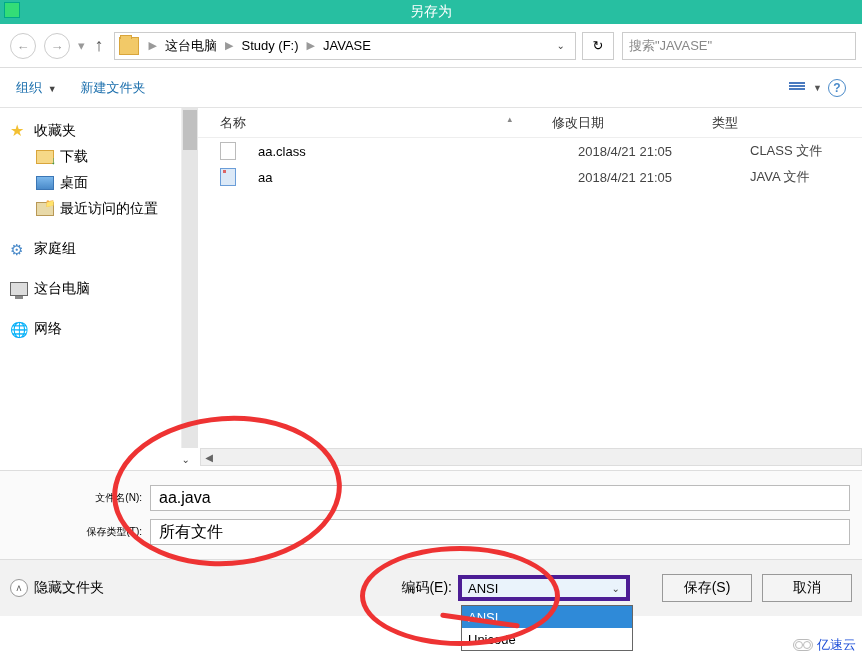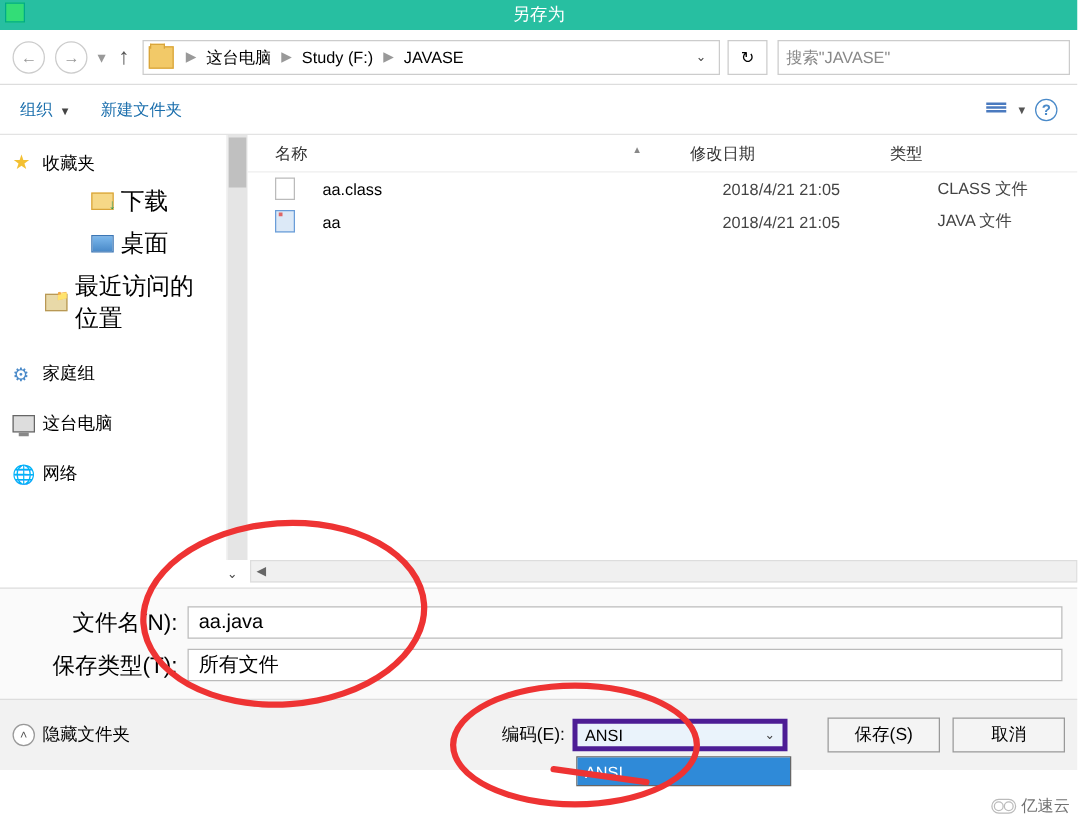--- a/index.html
+++ b/index.html
@@ -25,21 +25,21 @@
 .view-icon { width:18px; height:14px; display:inline-block; }
 .view-icon span{ display:block; width:16px; height:2px; background:#4a7abf; margin:1px 0; }
 .question-icon { width:18px; height:18px; border:1.5px solid #4a8ac9; border-radius:50%; display:flex; align-items:center; justify-content:center; color:#4a8ac9; font-size:12px; font-weight:bold; }
 
 .main { display:flex; height: 340px; }
 .sidebar { width: 182px; overflow-y:auto; border-right:1px solid #eee; padding-top:6px; }
 .sb-scroll { width:16px; background:#e5e5e5; }
 .sb-thumb { width:14px; height:40px; background:#c0c0c0; margin:0 auto; margin-top:2px; }
 .sb-group { padding: 4px 8px 10px; }
 .sb-head { display:flex; align-items:center; gap:6px; padding:4px 2px; font-size:14px; }
-.sb-item { display:flex; align-items:center; gap:6px; padding:4px 2px 4px 28px; font-size:19px;justify-content:center; }
+.sb-item { display:flex; align-items:center; gap:6px; padding:4px 2px 4px 28px; font-size:14px; }
 .ico { width:18px; height:16px; display:inline-block; flex-shrink:0; }
 .ico-star { color:#f3c033; font-size:16px; line-height:1; }
 .ico-folder-dl { width:18px; height:14px; background:#f6d887; border:1px solid #d9a53b; position:relative; }
 .ico-folder-dl::after{content:'↓'; position:absolute; right:-3px; bottom:-3px; color:#2e8b2e; font-size:11px; font-weight:bold; text-shadow:0 0 1px #fff;}
 .ico-desktop { width:18px; height:14px; border:1px solid #3b76b5; background:linear-gradient(#7cb8ec,#4a8ac9); }
 .ico-recent { width:18px; height:14px; border:1px solid #b89855; background:#e8d9a8; position:relative; }
 .ico-recent::before{content:'📁'; position:absolute; font-size:8px; right:-2px; top:-4px;}
 .ico-home { color:#4a8ac9; font-size:15px; }
 .ico-pc { width:18px; height:14px; border:1px solid #666; background:#ddd; position:relative; }
 .ico-pc::after{content:''; position:absolute; bottom:-4px; left:4px; width:8px; height:3px; background:#888;}
@@ -59,39 +59,39 @@
 .ftype { color:#444; }
 
 .collapse-row { height:22px; display:flex; align-items:center; justify-content:flex-end; padding-right:2px; }
 .collapse-btn { color:#444; font-size:10px; padding:2px 6px; }
 .h-scroll { height:18px; background:#f0f0f0; border:1px solid #ddd; margin-left:2px; display:flex; align-items:center; }
 .h-scroll-arrow { width:16px; text-align:center; color:#666; font-size:10px; }
 .h-scroll-track { flex:1; }
 
 .form-area { border-top:1px solid #ddd; padding:10px 12px 10px 0; background:#fafafa; }
 .form-row { display:flex; align-items:center; height:34px; }
-.form-label { width:150px; text-align:right; padding-right:8px; font-size:18px; }
+.form-label { width:150px; text-align:right; padding-right:8px; font-size:10px; }
 .form-field { flex:1; height:26px; border:1px solid #bbb; background:#fff; padding:0 8px; display:flex; align-items:center; font-size:16px; }
 
 .bottom-bar { border-top:1px solid #ddd; background:#f2f2f2; padding:14px 10px 14px 0; display:flex; align-items:center; }
 .hide-folders { margin-left:10px; display:flex; align-items:center; gap:6px; font-size:14px; }
 .hide-caret { width:18px; height:18px; border:1px solid #999; border-radius:50%; display:flex; align-items:center; justify-content:center; font-size:10px; color:#555; background:#fff; }
 .enc-label { margin-left:auto; margin-right:6px; font-size:14px; }
 .enc-select { width:172px; height:26px; border:4px solid #4c1d95; background:#eaf3fb; display:flex; align-items:center; padding:0 6px; position:relative; margin-right:22px; }
 .enc-select .caret { margin-left:auto; color:#444; font-size:10px; }
 .enc-dropdown { position:absolute; top:26px; left:-1px; width:172px; border:1px solid #666; background:#fff; z-index:5; }
 .enc-opt { height:22px; padding:0 6px; display:flex; align-items:center; }
 .enc-opt.sel { background:#2f8ad8; color:#fff; }
 .btn { width:90px; height:28px; border:1px solid #999; background:#f4f4f4; margin-left:10px; font-size:14px; display:flex; align-items:center; justify-content:center; }
 
 .annot { position:absolute; border:5px solid #e33; border-radius:50%; pointer-events:none; z-index:20; }
 .annot1 { left:112px; top:416px; width:230px; height:150px; transform:rotate(-4deg); }
 .annot2 { left:360px; top:546px; width:200px; height:100px; }
 .annot-line { position:absolute; background:#e33; height:5px; width:80px; left:440px; top:618px; z-index:20; transform:rotate(8deg); border-radius:3px;}
-.watermark { position:absolute; right:6px; bottom:6px; color:#737373; font-size:13px; display:flex; align-items:center; gap:4px; z-index:30;}
+.watermark { position:absolute; right:6px; bottom:6px; color:#1d4ed8; font-size:13px; display:flex; align-items:center; gap:4px; z-index:30;}
 .wm-ico { width:20px; height:12px; border:1.5px solid #bbb; border-radius:8px; position:relative; }
 .wm-ico::before,.wm-ico::after{content:''; position:absolute; width:6px; height:6px; border:1.5px solid #bbb; border-radius:50%; top:1px;}
 .wm-ico::before{left:1px;} .wm-ico::after{right:1px;}
 </style>
 </head>
 <body>
 
 <div class="title-bar">
   <span class="title-bar-icon"></span>
   <span>另存为</span>
@@ -233,20 +233,21 @@
   <div class="hide-folders">
     <span class="hide-caret">˄</span>
     <span>隐藏文件夹</span>
   </div>
   <span class="enc-label">编码(E):</span>
   <div class="enc-select">
     <span>ANSI</span>
     <span class="caret">⌄</span>
     <div class="enc-dropdown">
       <div class="enc-opt sel">ANSI</div>
+      <div class="enc-opt">Unicode</div>
     </div>
   </div>
   <div class="btn">保存(S)</div>
   <div class="btn">取消</div>
 </div>
 
 <div class="annot annot1"></div>
 <div class="annot annot2"></div>
 <div class="annot-line"></div>
 

